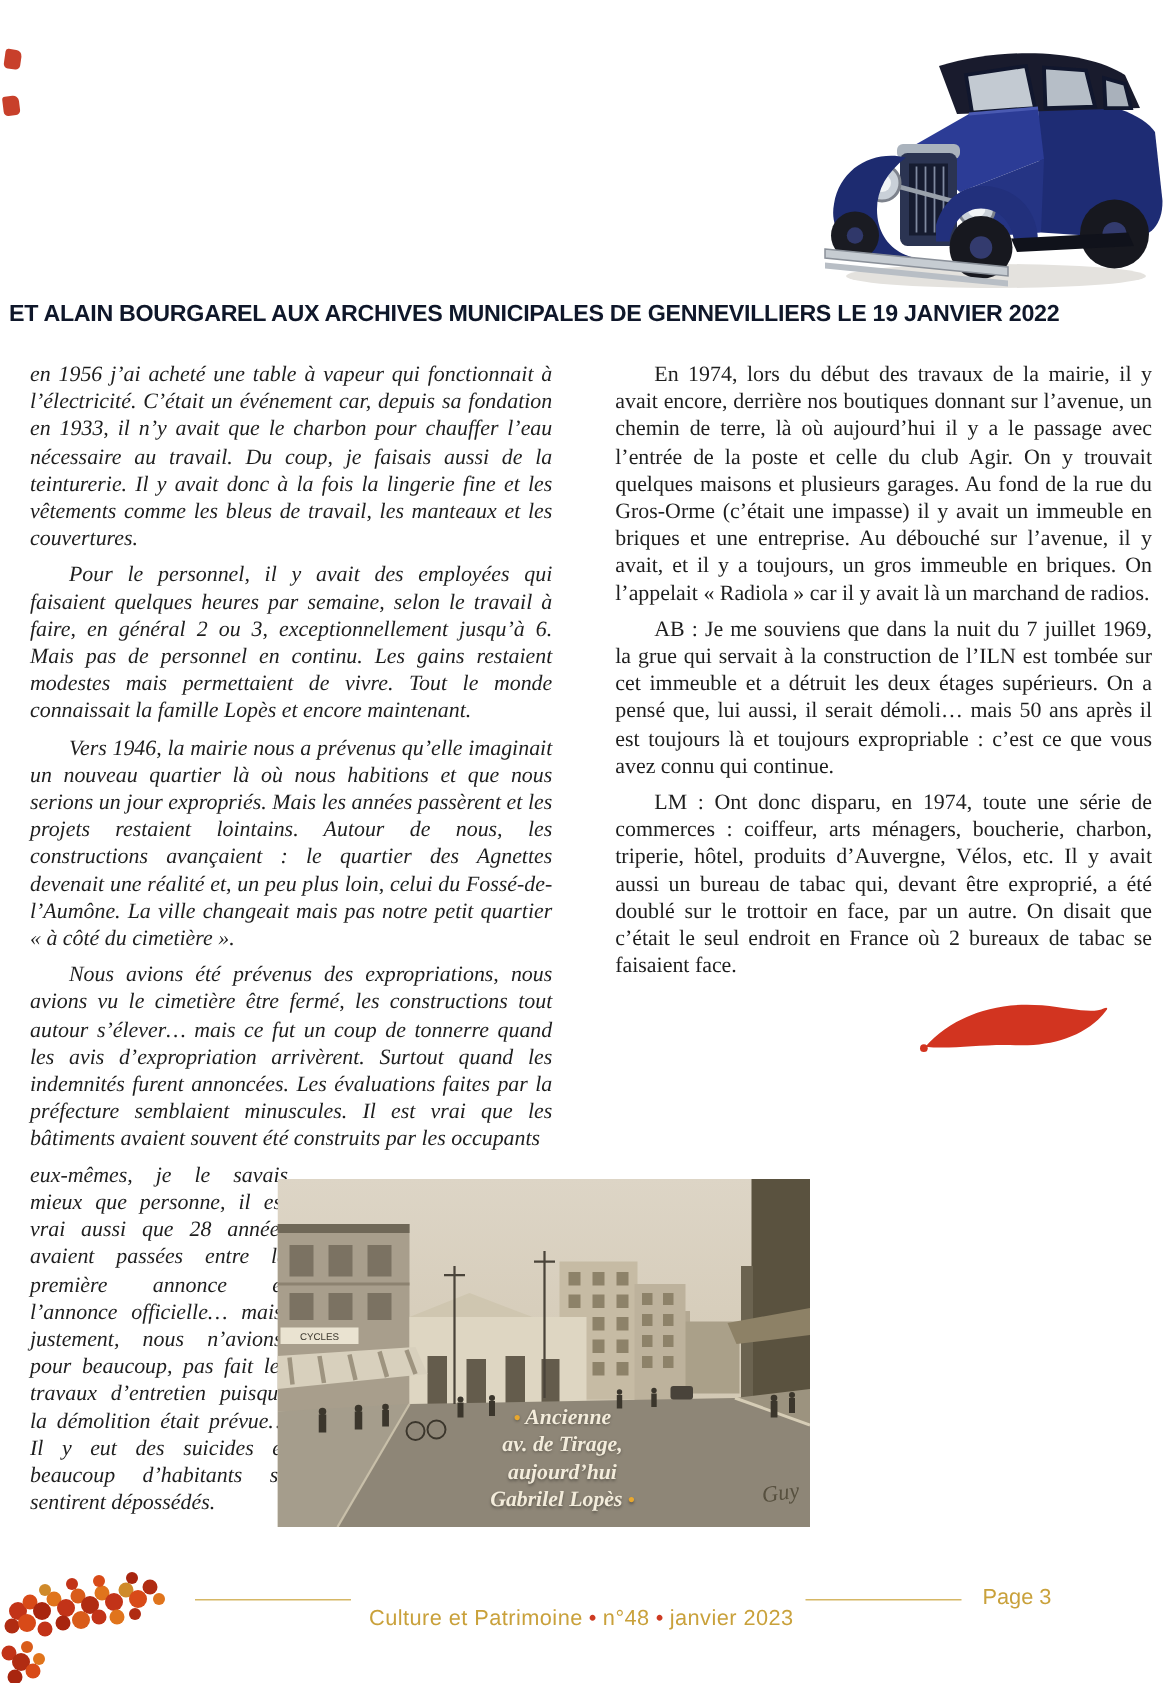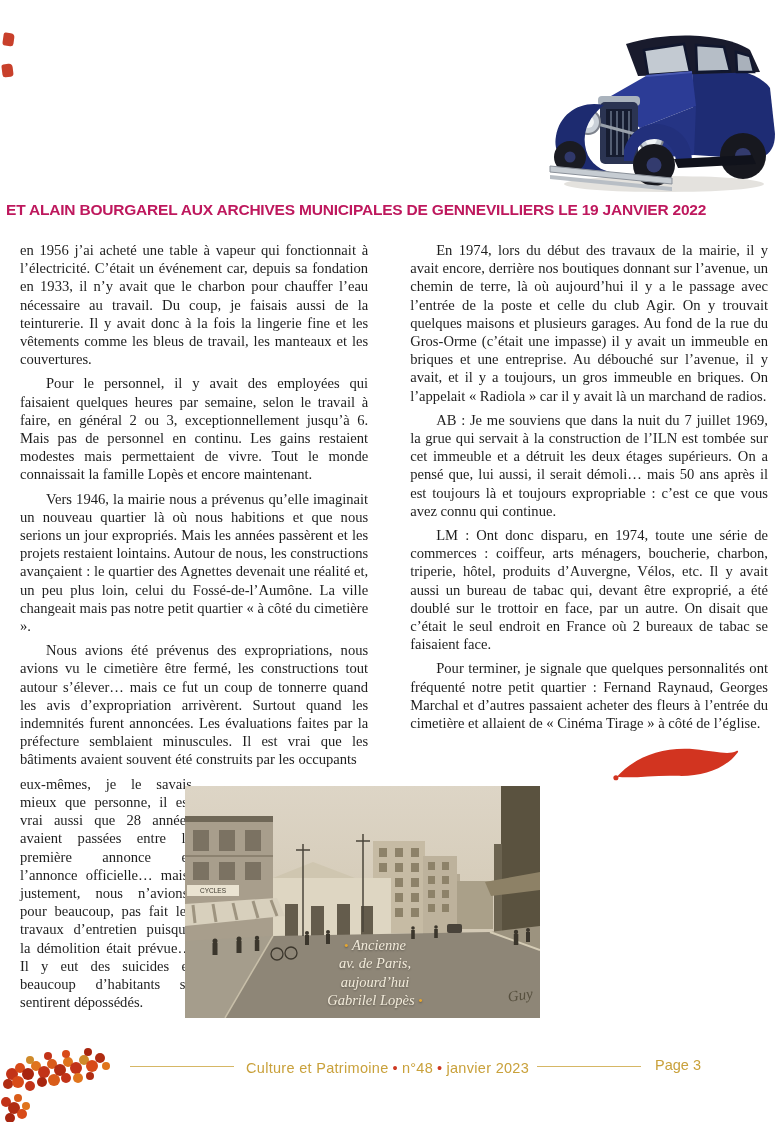--- a/index.html
+++ b/index.html
@@ -12,56 +12,56 @@
   .edge-mark { position:absolute; width:11px; height:13px; background:#c8402b; border-radius:2px 4px 3px 3px; }
   .edge-mark.m1 { left:3px; top:33px; transform:rotate(8deg); }
   .edge-mark.m2 { left:2px; top:64px; transform:rotate(-7deg); }
 
   .car { position:absolute; top:8px; right:0; width:240px; height:192px; }
   .car svg { display:block; width:100%; height:100%; }
 
   .header-title {
     position:absolute; left:6px; top:201px; width:730px;
     font-family:"Liberation Sans", sans-serif; font-weight:bold;
-    font-size:15.5px; letter-spacing:-0.2px; color:#be185d; white-space:nowrap;
+    font-size:15.5px; letter-spacing:-0.2px; color:#0f172a; white-space:nowrap;
   }
 
   .columns {
     position:absolute; left:20px; top:241px; width:748px;
     display:flex; gap:18px;
     font-size:14.6px; line-height:18.2px; text-align:justify;
     hyphens:auto; -webkit-hyphens:auto;
   }
-  .col-left  { width:360px; }
+  .col-left  { width:360px;font-style:italic; }
   .col-right { width:370px;margin-left:24px; }
   .columns p { margin:0 0 6px 0; text-indent:26px; }
   .columns p.no-indent { text-indent:0; }
   .columns p.narrow-left  { width:172px; }
   .columns p.narrow-right { margin-left:154px; width:216px; }
 
   .photo { position:absolute; left:185px; top:786px; width:355px; height:232px; }
   .photo svg { display:block; width:100%; height:100%; }
   .caption {
     position:absolute; left:108px; bottom:8px; width:164px; text-align:center;
-    font-style:italic; font-weight:normal; font-size:14.5px; line-height:1.28;
+    font-style:italic; font-weight:bold; font-size:14.5px; line-height:1.28;
     color:#f3ecdb; text-shadow:0 1px 2px rgba(0,0,0,0.35);
   }
   .cap-bullet { color:#E7A72F; font-style:normal; font-size:13px; }
 
   .swoosh { margin:10px 0 0 200px; width:132px; height:44px; }
   .swoosh svg { display:block; width:100%; height:100%; }
 
   .footer {
     position:absolute; left:0; top:1056px; width:784px; height:28px;
     font-family:"Liberation Sans", sans-serif; color:#C9A13B; font-size:14.5px;
   }
   .rule { position:absolute; top:10px; width:104px; border-top:1.5px solid #d6b765; }
   .rule.r1 { left:130px; }
   .rule.r2 { left:537px; }
-  .footer-text { position:absolute; left:246px; top:4px; letter-spacing:0.3px; white-space:nowrap; }
+  .footer-text { position:absolute; left:246px; top:15px; letter-spacing:0.3px; white-space:nowrap; }
   .footer-sep { color:#CE3A22; padding:0 4px; }
   .page-label { position:absolute; left:655px; top:1px;text-align:center; }
 
   .flowers { position:absolute; left:0; top:1022px; width:118px; height:100px; }
   .flowers svg { display:block; width:100%; height:100%; }
 </style>
 </head>
 <body>
 
 <div class="page">
@@ -115,21 +115,20 @@
       <p class="no-indent">en 1956 j’ai acheté une table à vapeur qui fonctionnait à l’électricité. C’était un événement car, depuis sa fondation en 1933, il n’y avait que le charbon pour chauffer l’eau nécessaire au travail. Du coup, je faisais aussi de la teinturerie. Il y avait donc à la fois la lingerie fine et les vêtements comme les bleus de travail, les manteaux et les couvertures.</p>
       <p>Pour le personnel, il y avait des employées qui faisaient quelques heures par semaine, selon le travail à faire, en général 2 ou 3, exceptionnellement jusqu’à 6. Mais pas de personnel en continu. Les gains restaient modestes mais permettaient de vivre. Tout le monde connaissait la famille Lopès et encore maintenant.</p>
       <p>Vers 1946, la mairie nous a prévenus qu’elle imaginait un nouveau quartier là où nous habitions et que nous serions un jour expropriés. Mais les années passèrent et les projets restaient lointains. Autour de nous, les constructions avançaient : le quartier des Agnettes devenait une réalité et, un peu plus loin, celui du Fossé-de-l’Aumône. La ville changeait mais pas notre petit quartier « à côté du cimetière ».</p>
       <p>Nous avions été prévenus des expropriations, nous avions vu le cimetière être fermé, les constructions tout autour s’élever… mais ce fut un coup de tonnerre quand les avis d’expropriation arrivèrent. Surtout quand les indemnités furent annoncées. Les évaluations faites par la préfecture semblaient minuscules. Il est vrai que les bâtiments avaient souvent été construits par les occupants</p>
       <p class="no-indent narrow-left">eux-mêmes, je le savais mieux que personne, il est vrai aussi que 28 années avaient passées entre la première annonce et l’annonce officielle… mais, justement, nous n’avions, pour beaucoup, pas fait les travaux d’entretien puisque la démolition était prévue… Il y eut des suicides et beaucoup d’habitants se sentirent dépossédés.</p>
     </div>
     <div class="col-right">
       <p>En 1974, lors du début des travaux de la mairie, il y avait encore, derrière nos boutiques donnant sur l’avenue, un chemin de terre, là où aujourd’hui il y a le passage avec l’entrée de la poste et celle du club Agir. On y trouvait quelques maisons et plusieurs garages. Au fond de la rue du Gros-Orme (c’était une impasse) il y avait un immeuble en briques et une entreprise. Au débouché sur l’avenue, il y avait, et il y a toujours, un gros immeuble en briques. On l’appelait « Radiola » car il y avait là un marchand de radios.</p>
       <p>AB : Je me souviens que dans la nuit du 7 juillet 1969, la grue qui servait à la construction de l’ILN est tombée sur cet immeuble et a détruit les deux étages supérieurs. On a pensé que, lui aussi, il serait démoli… mais 50 ans après il est toujours là et toujours expropriable : c’est ce que vous avez connu qui continue.</p>
       <p>LM : Ont donc disparu, en 1974, toute une série de commerces : coiffeur, arts ménagers, boucherie, charbon, triperie, hôtel, produits d’Auvergne, Vélos, etc. Il y avait aussi un bureau de tabac qui, devant être exproprié, a été doublé sur le trottoir en face, par un autre. On disait que c’était le seul endroit en France où 2 bureaux de tabac se faisaient face.</p>
-      <p>Pour terminer, je signale que quelques personnalités ont fréquenté notre petit quartier : Fernand Raynaud, Georges Marchal et d’autres passaient acheter des fleurs à l’entrée du cimetière et allaient de « Cinéma Tirage » à côté de l’église.</p>
       <div class="swoosh">
         <svg viewBox="0 0 134 44">
           <circle cx="6" cy="36" r="2.6" fill="#d23420"></circle>
           <path d="M7 35 C24 16 52 4 86 7 C106 9 120 13 128 9 C130 8 131 9 129 11 C116 28 92 35 68 34 C46 33 24 37 7 35 Z" fill="#d23420"></path>
         </svg>
       </div>
     </div>
   </div>
 
   <div class="photo">
@@ -231,21 +230,21 @@
           <rect x="328.8" y="148" width="4.5" height="11"></rect>
         <circle cx="343" cy="144" r="2"></circle>
           <rect x="341" y="146" width="4" height="10"></rect>
       </g>
       <circle cx="92" cy="168" r="6" fill="none" stroke="#3b362c" stroke-width="1.3"></circle>
       <circle cx="106" cy="167" r="6" fill="none" stroke="#3b362c" stroke-width="1.3"></circle>
       <text x="336" y="214" font-size="15" font-style="italic" fill="#57503f" text-anchor="middle" transform="rotate(-8 336 214)" font-family="Liberation Serif, serif">Guy</text>
     </svg>
     <div class="caption">
       <div><span class="cap-bullet">•</span> <span>Ancienne</span></div>
-      <div>av. de Paris,</div>
+      <div>av. de Tirage,</div>
       <div>aujourd’hui</div>
       <div><span>Gabrilel Lopès</span> <span class="cap-bullet">•</span></div>
     </div>
   </div>
 
   <div class="footer">
     <span class="rule r1"></span>
     <span class="footer-text">
       <span>Culture et Patrimoine</span><span class="footer-sep">•</span><span>n°48</span><span class="footer-sep">•</span><span>janvier 2023</span>
     </span>

